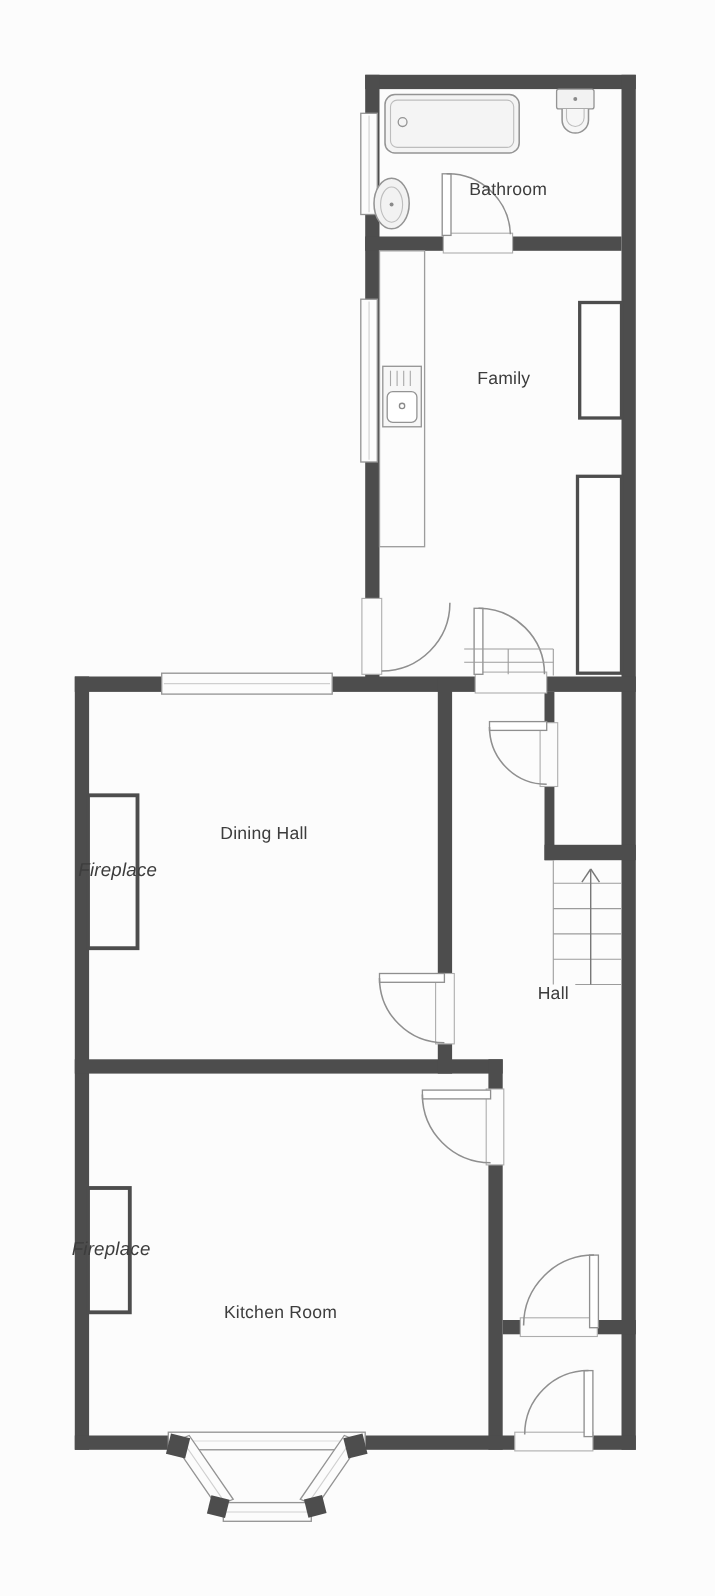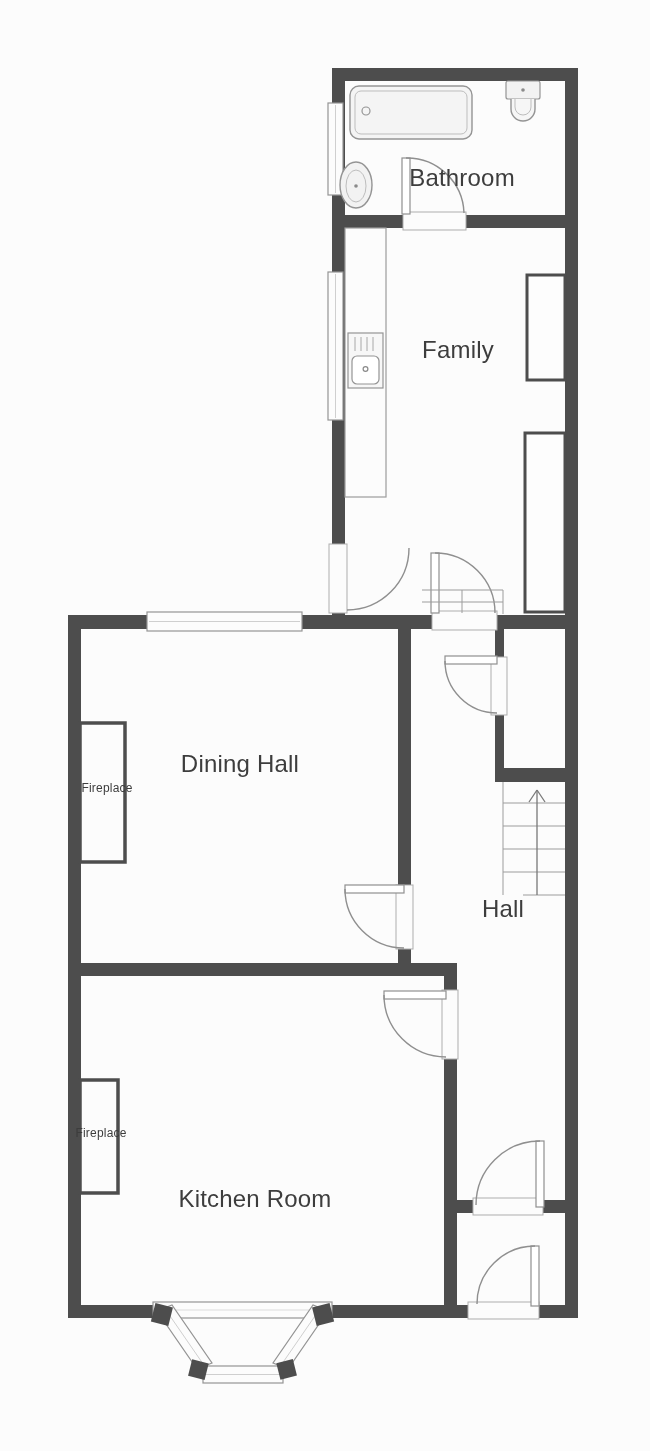--- a/index.html
+++ b/index.html
@@ -1,22 +1,22 @@
 <!DOCTYPE html>
 <html><head>
 <meta charset="utf-8">
 <style>
   html,body{margin:0;padding:0;background:#ffffff;}
   .canvas{position:relative;width:650px;height:1451px;background:#fcfcfc;overflow:hidden;
           font-family:"Liberation Sans", sans-serif;}
   .wall{position:absolute;background:#4d4d4d;z-index:1;}
   .overlay{position:absolute;left:0;top:0;z-index:2;}
-  .lbl{position:absolute;z-index:3;color:#3d3d3d;font-size:24px;font-weight:400;
+  .lbl{position:absolute;z-index:3;color:#3d3d3d;font-size:16px;font-weight:400;
        letter-spacing:.2px;text-align:center;white-space:nowrap;}
-  .lbl.small{font-size:12px;}
+  .lbl.small{font-size:17px;font-style:italic;}
 </style>
 </head>
 <body>
 
 <div class="canvas">
 
   <div class="wall" style="left:332px;top:68px;width:246px;height:13px"></div>
   <div class="wall" style="left:565px;top:68px;width:13px;height:1250px"></div>
   <div class="wall" style="left:332px;top:68px;width:13px;height:549px"></div>
   <div class="wall" style="left:332px;top:215px;width:233px;height:13px"></div>

